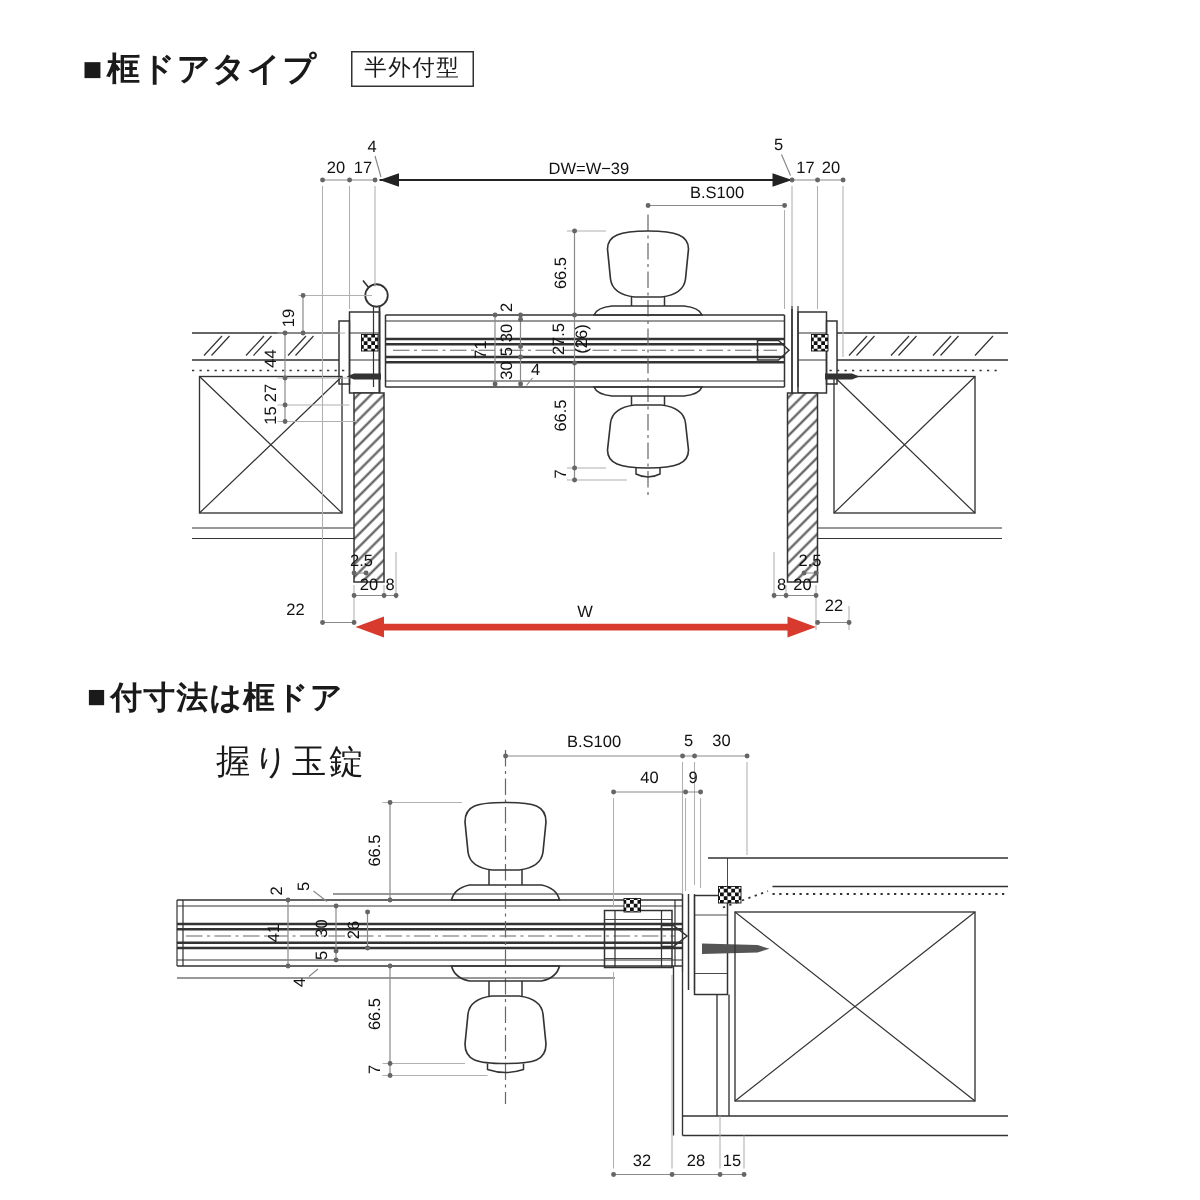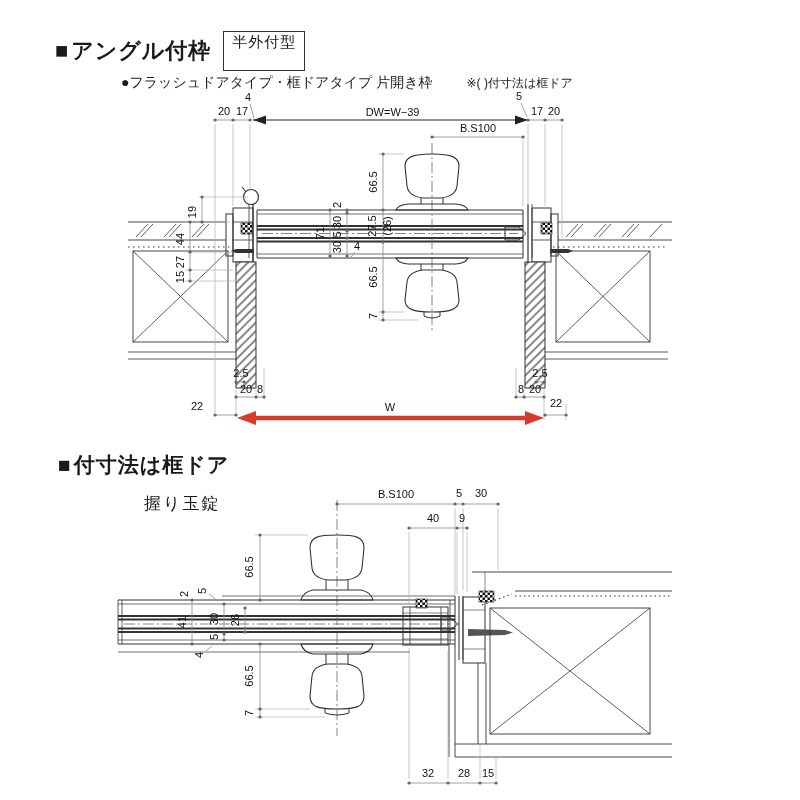--- a/index.html
+++ b/index.html
@@ -2,46 +2,42 @@
 <html><head>
 <meta charset="utf-8">
 <style>
   html,body{margin:0;padding:0;background:#ffffff;}
   .page{position:relative;width:800px;height:800px;background:#fff;overflow:hidden;
         font-family:"Liberation Sans","DejaVu Sans",sans-serif;color:#1a1a1a;}
   .heading{position:absolute;display:flex;align-items:center;font-weight:bold;}
   .h1{left:55px;top:31px;font-size:22px;letter-spacing:1px;}
   .h2{left:58px;top:451px;font-size:21px;letter-spacing:1px;}
   .marker{margin-right:2px;}
-  .badge{display:inline-block;margin-left:12px;font-size:15px;font-weight:normal;
-         border:1.5px solid #333;padding:1px 8px 18px 8px;letter-spacing:1px;}
+  .badge{display:inline-block;margin-left:22px;font-size:15px;font-weight:normal;
+         border:1.5px solid #333;padding:1px 8px 2px 8px;letter-spacing:1px;}
   .subrow{position:absolute;left:121px;top:74px;font-size:14px;white-space:nowrap;}
   .note{font-size:12px;margin-left:30px;color:#222;}
-  .handle{position:absolute;left:144px;top:492px;font-size:17px;letter-spacing:2px;}
+  .handle{position:absolute;left:144px;top:492px;font-size:23px;letter-spacing:2px;}
   svg{position:absolute;left:0;top:0;}
   svg text{font-family:"Liberation Sans","DejaVu Sans",sans-serif;font-size:11px;fill:#111;}
   .ln  {stroke:#333;fill:none;}
   .dim {stroke:#8a8a8a;stroke-width:.8;fill:none;}
   .ext {stroke:#b0b0b0;stroke-width:.7;fill:none;}
   .dots{stroke:#666;stroke-width:3.2;stroke-linecap:round;fill:none;}
   .cl  {stroke:#666;stroke-width:.8;stroke-dasharray:11 3 2 3;fill:none;}
 </style>
 </head>
 <body>
 
 <div class="page">
 
   <div class="heading h1">
     <span class="marker">■</span>
-    <span>アングル付枠</span>
+    <span>框ドアタイプ</span>
     <span class="badge">半外付型</span>
-  </div>
-  <div class="subrow">
-    <span>●フラッシュドアタイプ・框ドアタイプ 片開き枠</span>
-    <span class="note">※( )付寸法は框ドア</span>
   </div>
   <div class="heading h2">
     <span class="marker">■</span>
     <span>付寸法は框ドア</span>
   </div>
   <div class="handle">握り玉錠</div>
 
   <svg width="800" height="800" viewBox="0 0 800 800">
     <defs>
       <pattern id="hatch" width="6" height="6" patternUnits="userSpaceOnUse" patternTransform="rotate(45)">

